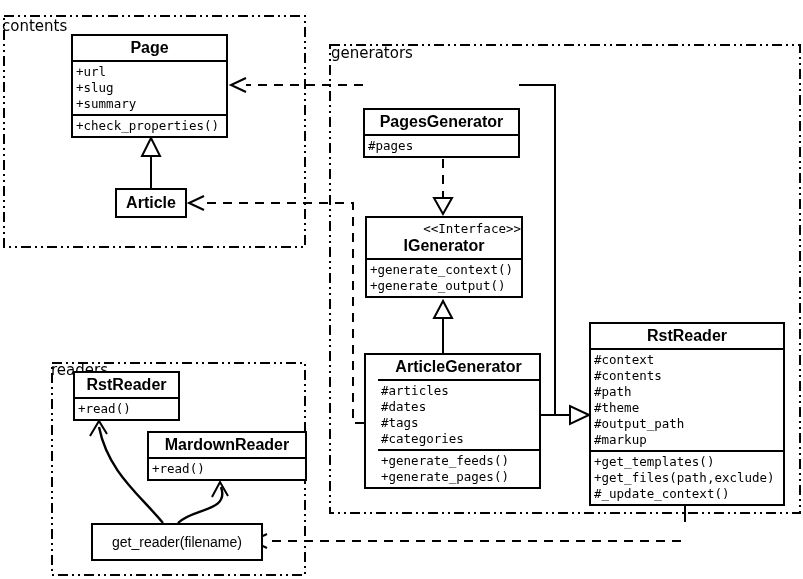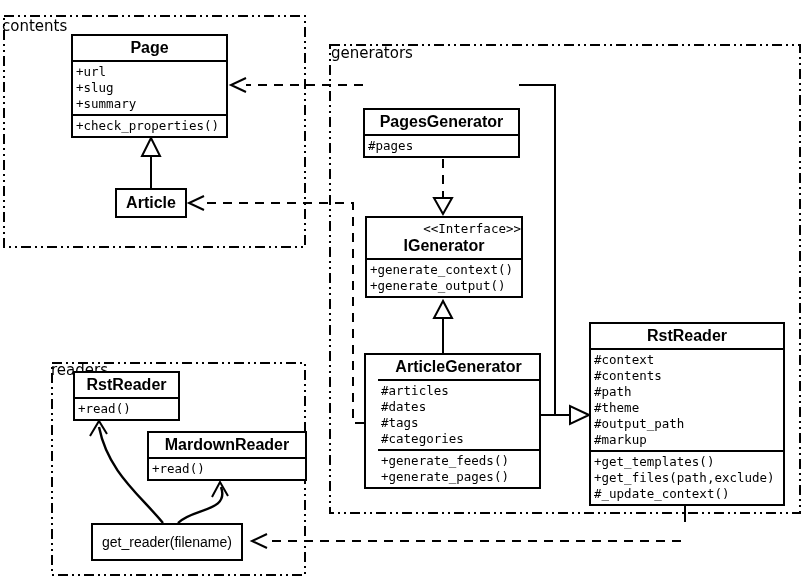--- a/index.html
+++ b/index.html
@@ -187,17 +187,17 @@
     </div>
   </div>
 
   <div class="cls" style="left:147px; top:431px; width:160px;">
     <div class="title">MardownReader</div>
     <div class="sec">
       <div>+read()</div>
     </div>
   </div>
 
-  <div class="plain-box" style="left:91px; top:523px; width:152px; height:38px;">
+  <div class="plain-box" style="left:91px; top:523px; width:172px; height:38px;">
     <span>get_reader(filename)</span>
   </div>
 
 </div>
 
 </body></html>

